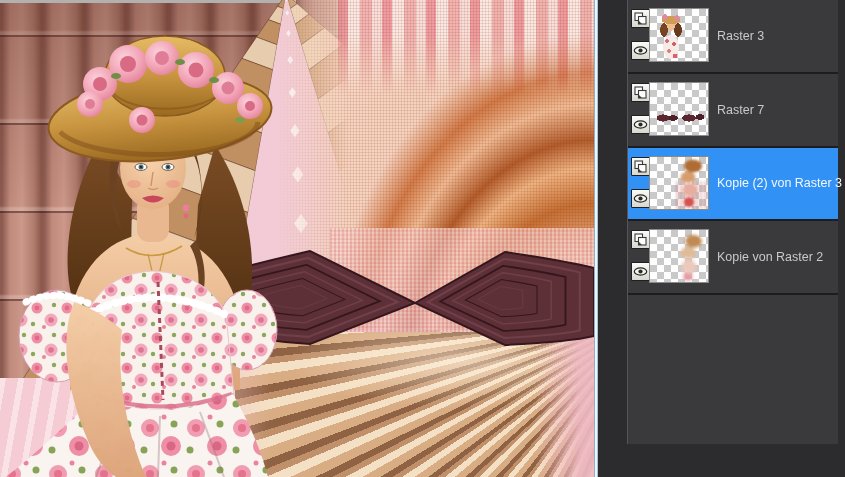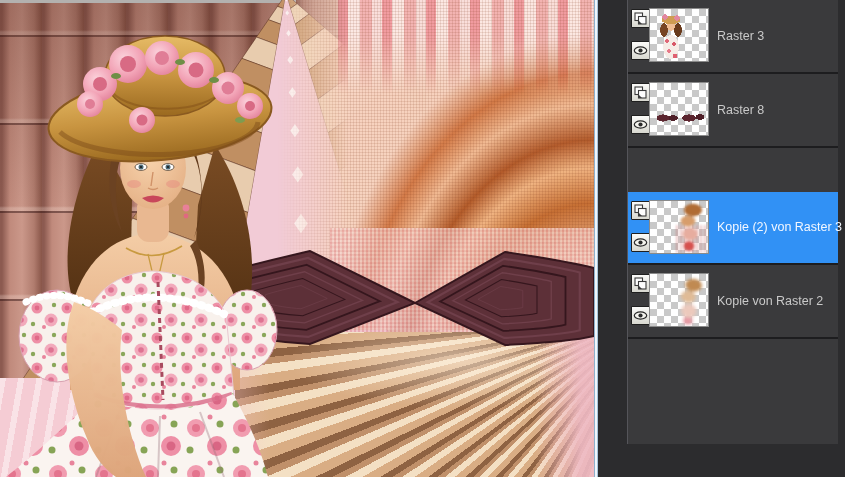--- a/index.html
+++ b/index.html
@@ -48,21 +48,21 @@
     -webkit-mask-image:linear-gradient(180deg,#000 55%,rgba(0,0,0,0));
     mask-image:linear-gradient(180deg,#000 55%,rgba(0,0,0,0));}
   #bowtie,#woman{position:absolute;left:0;top:0;pointer-events:none;}
   .canvas-border{position:absolute;left:594px;top:0;width:5px;height:477px;
     background:linear-gradient(90deg,#8fb0cc 0 1px,#f0f6fc 1px 3px,#a8c4dc 3px 4px,#2c2c2e 4px 5px);}
   
   .panel{position:absolute;left:599px;top:0;width:246px;height:477px;background:#2c2c2e;}
   .rows{position:absolute;left:28px;top:0;width:211px;height:444px;background:#3a3a3c;
         border-left:1px solid #55555a;box-sizing:border-box;}
   .row{position:relative;height:73.8px;border-bottom:2px solid #1d1d1f;box-sizing:border-box;background:#3a3a3c;}
-  .row.selected{background:#3191f5;margin-top:44px;}
+  .row.selected{background:#3191f5;}
   .ibtn{position:absolute;left:3px;width:19px;height:19px;box-sizing:border-box;
         background:linear-gradient(180deg,#fafaf8,#d8d8d0);border:1px solid #1f1f1f;border-radius:1px;}
   .ibtn.type{top:9px;} .ibtn.eye{top:41px;}
   .ibtn svg{display:block;width:100%;height:100%;}
   .thumb{position:absolute;left:21px;top:8px;width:60px;height:54px;box-sizing:border-box;
          border:1px solid #8a8a8a;background-color:#fff;overflow:hidden;
          background-image:
            linear-gradient(45deg,#c9c9c9 25%,rgba(0,0,0,0) 25% 75%,#c9c9c9 75%),
            linear-gradient(45deg,#c9c9c9 25%,rgba(0,0,0,0) 25% 75%,#c9c9c9 75%);
          background-position:0 0,7px 7px;background-size:14px 14px;}
@@ -353,21 +353,21 @@
         </div>
         <div class="ibtn eye">
           <svg viewBox="0 0 17 17">
               <ellipse cx="8.5" cy="8.5" rx="6.2" ry="3.6" fill="#f4f4ee" stroke="#2a2a2a" stroke-width="1.2"></ellipse>
               <circle cx="8.5" cy="8.5" r="2.1" fill="#2a2a2a"></circle>
             </svg>
         </div>
         <div class="thumb">
           <div class="art a3"></div>
         </div>
-        <span class="label">Raster 8</span>
+        <span class="label">Raster 7</span>
       </div>
 
       <div class="row selected">
         <div class="ibtn type">
           <svg viewBox="0 0 17 17">
               <rect x="3" y="3" width="7.5" height="7.5" fill="#fdfdfd" stroke="#3a3a3a" stroke-width="1.1"></rect>
               <rect x="6.5" y="6.5" width="7.5" height="7.5" fill="#fdfdfd" stroke="#3a3a3a" stroke-width="1.1"></rect>
               <path d="M6.5,14 L10,14 L6.5,10.5 Z" fill="#3a3a3a"></path>
             </svg>
         </div>

